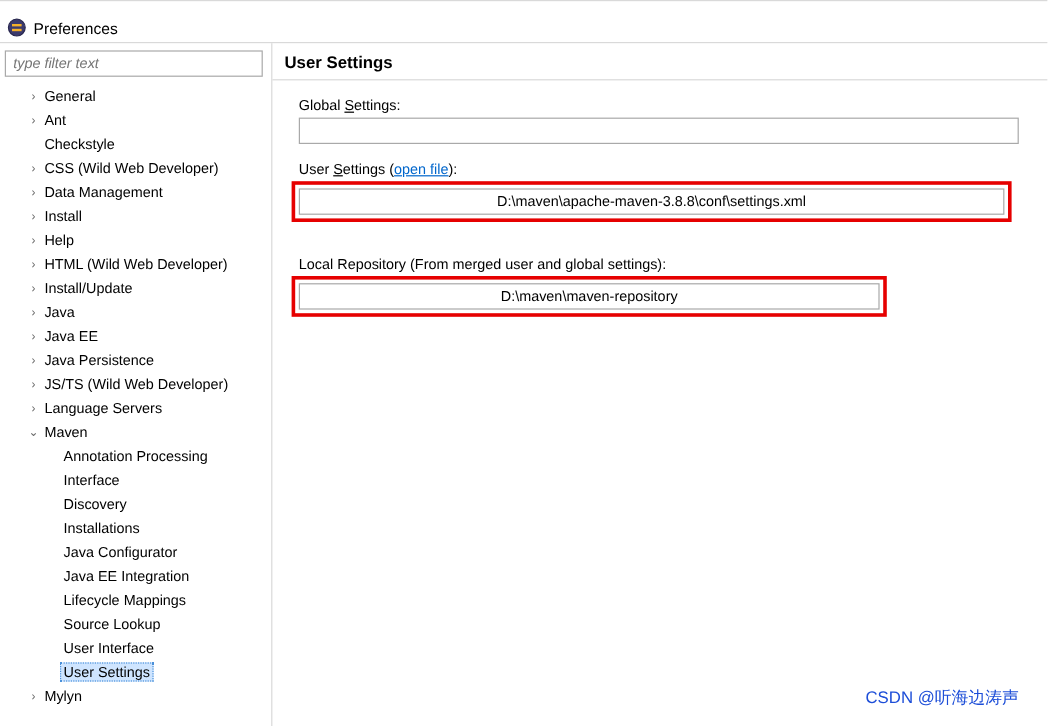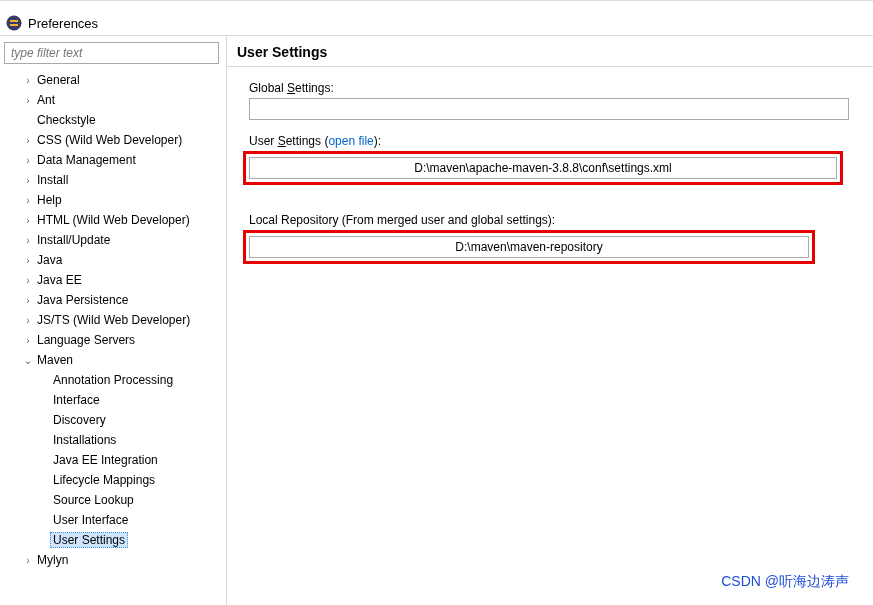--- a/index.html
+++ b/index.html
@@ -93,21 +93,21 @@
     font-size: 14px;
   }
   .main-body {
     padding: 14px 0 0 22px;
   }
   .field-label {
     font-size: 12px;
     margin-bottom: 3px;
   }
   .underline { text-decoration: underline; }
-  .link { color: #0066cc; cursor: pointer; }
+  .link { color: #0066cc; text-decoration: underline; cursor: pointer; }
   .text-input {
     width: 600px;
     height: 22px;
     border: 1px solid #a9a9a9;
     padding: 2px 6px;
     font-size: 12px;
     font-family: inherit;
     outline: none;
     background: #fff;
     text-align: center;
@@ -227,20 +227,24 @@
           <div class="tree-row indent-2">
             <span class="tw"></span>
             <span class="lbl">Discovery</span>
           </div>
           <div class="tree-row indent-2">
             <span class="tw"></span>
             <span class="lbl">Installations</span>
           </div>
           <div class="tree-row indent-2">
             <span class="tw"></span>
+            <span class="lbl">Java Configurator</span>
+          </div>
+          <div class="tree-row indent-2">
+            <span class="tw"></span>
             <span class="lbl">Java EE Integration</span>
           </div>
           <div class="tree-row indent-2">
             <span class="tw"></span>
             <span class="lbl">Lifecycle Mappings</span>
           </div>
           <div class="tree-row indent-2">
             <span class="tw"></span>
             <span class="lbl">Source Lookup</span>
           </div>
@@ -275,21 +279,21 @@
         </div>
         <span class="highlight-wrap">
           <input class="text-input" style="width: 588px;" value="D:\maven\apache-maven-3.8.8\conf\settings.xml">
         </span>
 
 
         <div class="section-gap"></div>
 
         <div class="field-label">Local Repository (From merged user and global settings):</div>
         <span class="highlight-wrap">
-          <input class="text-input" style="width: 560px;" value="D:\maven\maven-repository">
+          <input class="text-input" style="width: 484px;" value="D:\maven\maven-repository">
         </span>
 
       </div>
     </div>
   </div>
 </div>
 
 <div class="watermark">CSDN @听海边涛声</div>
 
 </body></html>

